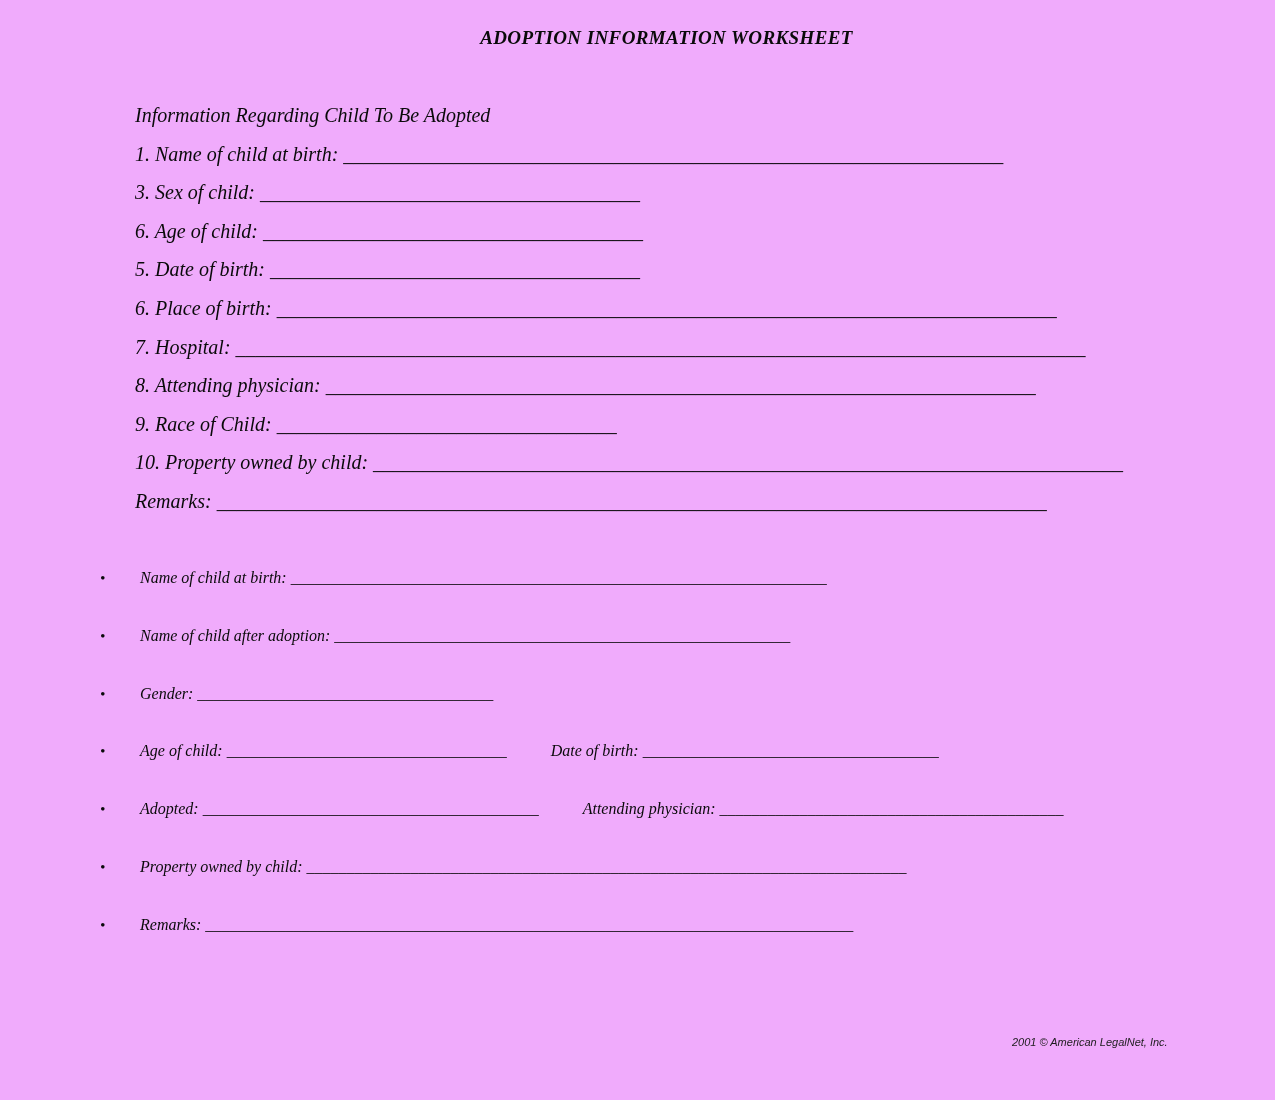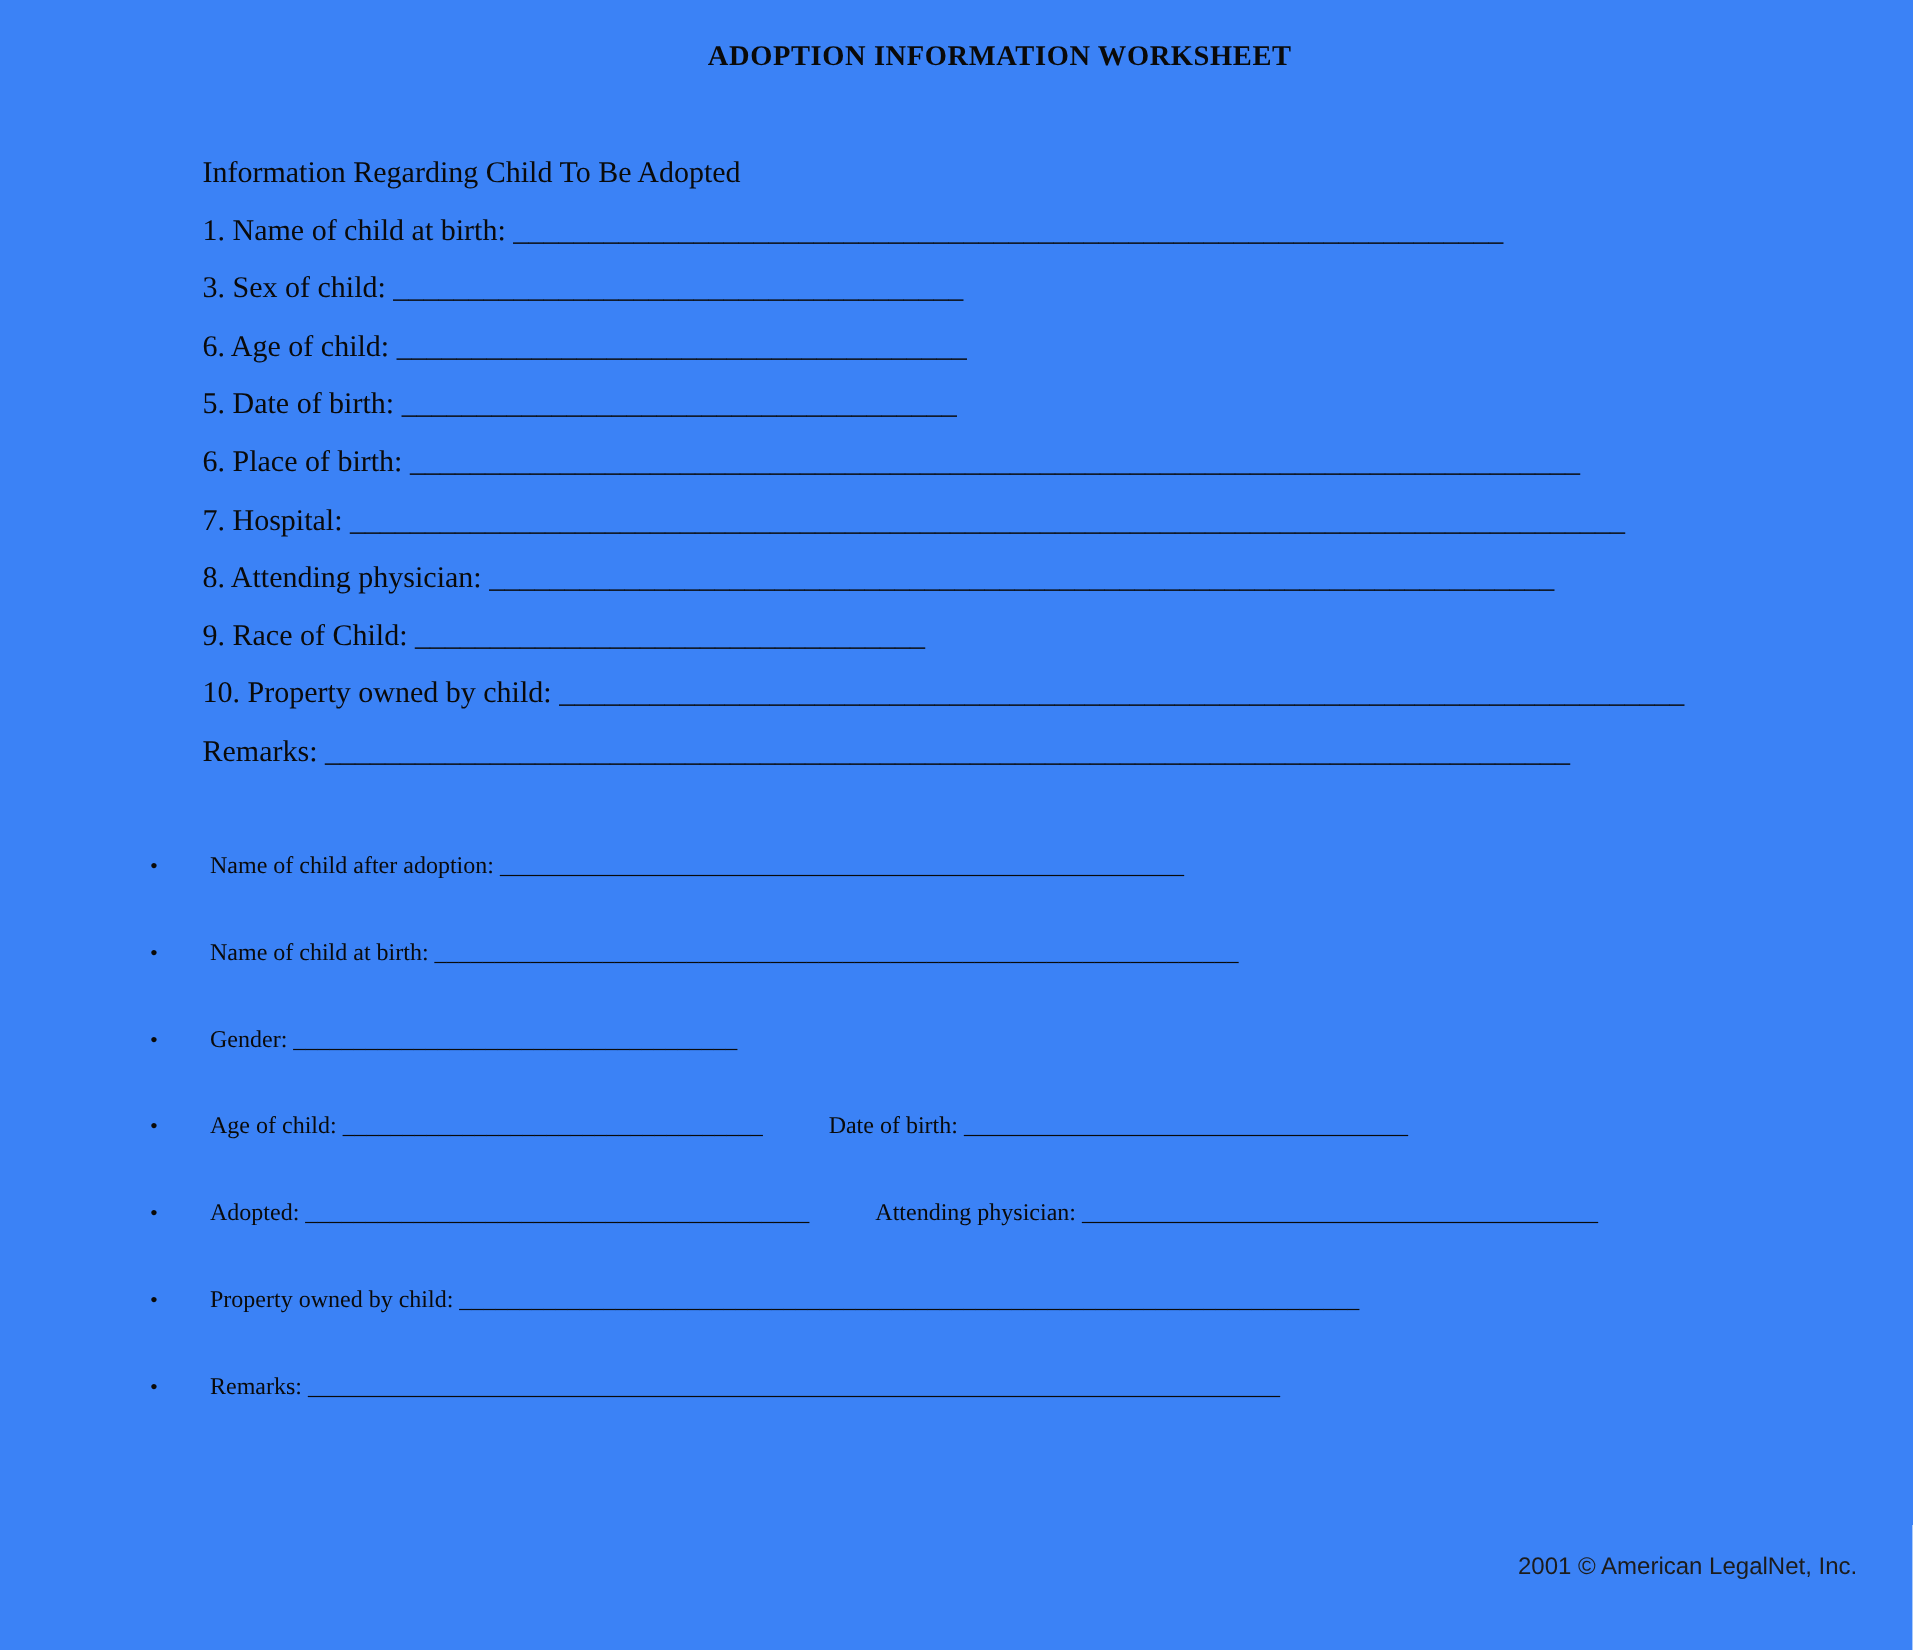--- a/index.html
+++ b/index.html
@@ -4,24 +4,25 @@
 <style>
   html, body {
     margin: 0;
     padding: 0;
     background: #ffffff;
   }
   .page {
     position: relative;
     width: 1275px;
     height: 1100px;
-    background: #3b82f6;
+    background: #f0abfc;
     font-family: "Liberation Serif", "DejaVu Serif", serif;
     color: #0a0a0a;
     overflow: hidden;
+    font-style: italic;
   }
   .doc-title {
     position: absolute;
     top: 27px;
     left: 0;
     right: 0;
     text-align: center;
     padding-left: 58px;
     font-size: 19px;
     font-weight: 700;
@@ -58,21 +59,21 @@
     margin-left: 40px;
   }
   .fill {
     color: #0a0a0a;
   }
   .footer {
     position: absolute;
     left: 1012px;
     top: 1036px;
     font-family: "Liberation Sans", "DejaVu Sans", sans-serif;
-    font-size: 16px;
+    font-size: 11px;
     color: #1c1c1c;
     white-space: nowrap;
   }
 </style>
 </head>
 <body>
 
 <div class="page">
 
   <div class="doc-title">ADOPTION INFORMATION WORKSHEET</div>
@@ -117,26 +118,26 @@
       <span class="fill">___________________________________________________________________________</span>
     </div>
     <div class="nrow">
       <span>Remarks:</span>
       <span class="fill">___________________________________________________________________________________</span>
     </div>
   </div>
 
   <div class="bullets">
     <div class="brow">
+      <span class="bullet">•</span><span>Name of child at birth:</span>
+      <span class="fill">___________________________________________________________________</span>
+    </div>
+    <div class="brow">
       <span class="bullet">•</span><span>Name of child after adoption:</span>
       <span class="fill">_________________________________________________________</span>
-    </div>
-    <div class="brow">
-      <span class="bullet">•</span><span>Name of child at birth:</span>
-      <span class="fill">___________________________________________________________________</span>
     </div>
     <div class="brow">
       <span class="bullet">•</span><span>Gender:</span>
       <span class="fill">_____________________________________</span>
     </div>
     <div class="brow">
       <span class="bullet">•</span><span>Age of child:</span>
       <span class="fill">___________________________________</span>
       <span class="gap2">Date of birth:</span>
       <span class="fill">_____________________________________</span>

